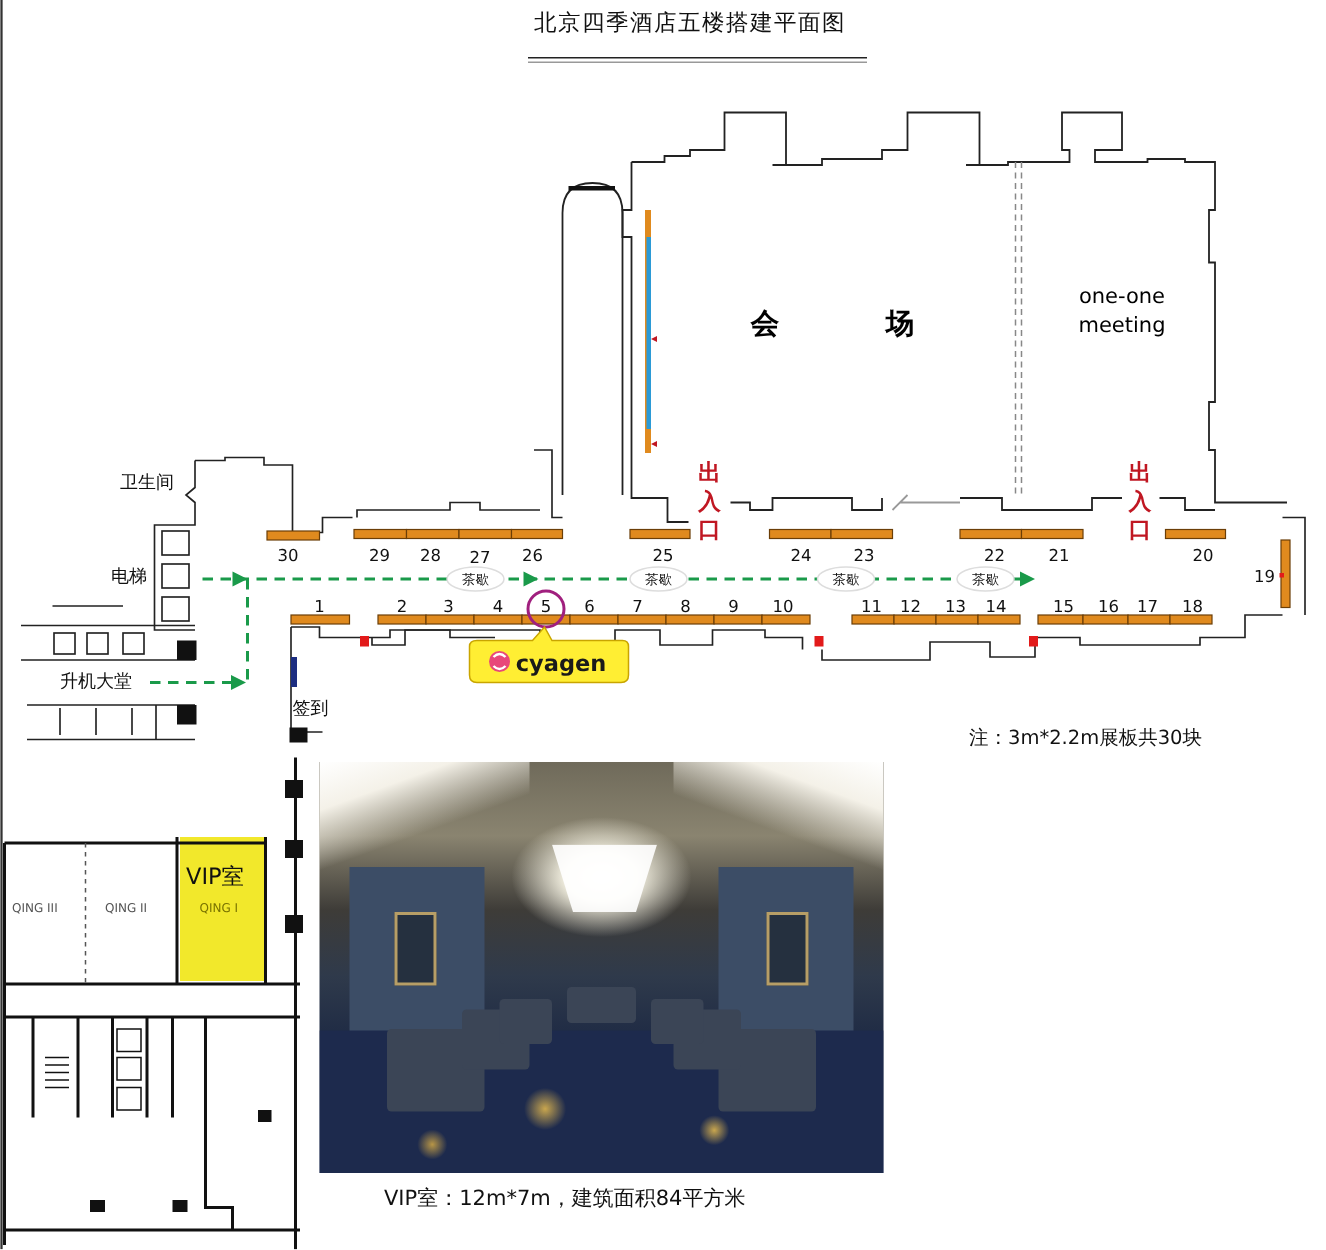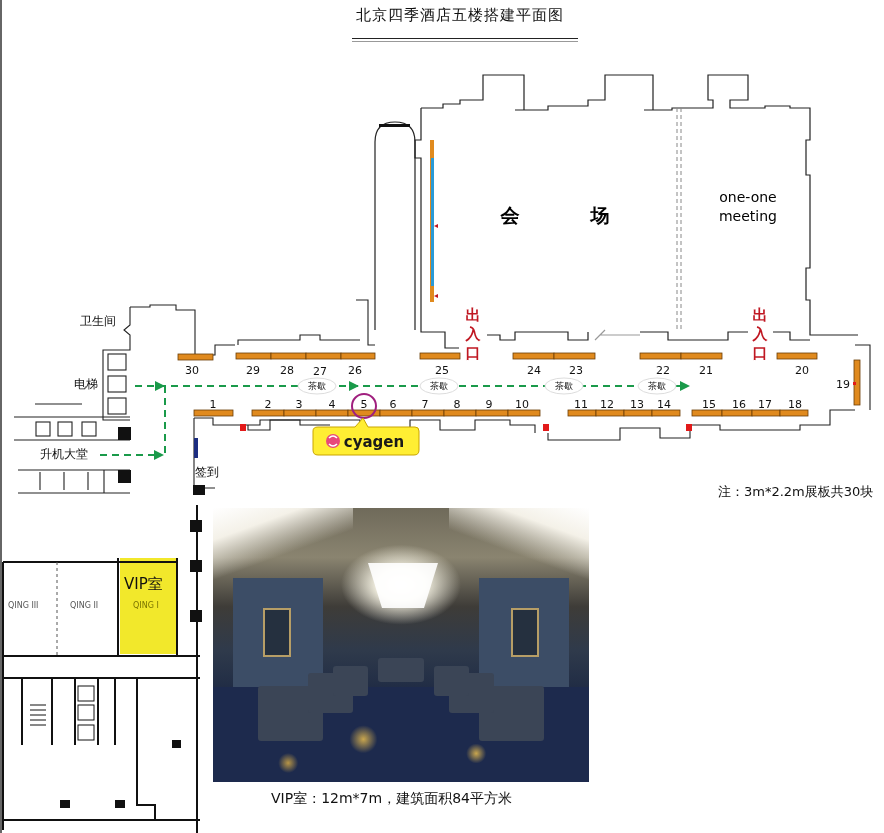--- a/index.html
+++ b/index.html
@@ -6,22 +6,22 @@
   body{width:884px;height:833px;position:relative;overflow:hidden;font-family:"DejaVu Sans","Liberation Sans",sans-serif;color:#111;}
   .abs{position:absolute;}
   #title{left:356px;top:6px;font-size:15px;letter-spacing:1px;white-space:nowrap;}
   #title-rule1{left:352px;top:38px;width:226px;height:1px;background:#222;}
   #title-rule2{left:352px;top:41px;width:226px;height:1px;background:#999;}
   svg#plan{position:absolute;left:0;top:0;}
   .booth-num{font-size:11px;fill:#111;text-anchor:middle;font-family:"DejaVu Sans",sans-serif;}
   .lbl{font-size:12px;fill:#111;font-family:"DejaVu Sans",sans-serif;}
   .tea{font-size:9px;fill:#111;text-anchor:middle;font-family:"DejaVu Sans",sans-serif;}
   .exit{font-size:15px;fill:#c01722;font-weight:bold;text-anchor:middle;font-family:"DejaVu Sans",sans-serif;}
-  #note{left:718px;top:483px;font-size:13px;white-space:nowrap;}
-  #vip-caption{left:271px;top:790px;font-size:14px;white-space:nowrap;}
+  #note{left:646px;top:483px;font-size:13px;white-space:nowrap;}
+  #vip-caption{left:256px;top:790px;font-size:14px;white-space:nowrap;}
   #photo{left:213px;top:508px;width:376px;height:274px;overflow:hidden;
     background:
       radial-gradient(ellipse 60px 40px at 50% 28%, #fff 0%, #f2efe0 40%, rgba(255,255,255,0) 100%),
       linear-gradient(180deg,#6f6a5a 0%,#8a8470 18%,#3e3c38 36%,#2f3a4b 52%,#1e2a44 68%,#27365a 100%);}
   #photo .wall-l{position:absolute;left:20px;top:70px;width:90px;height:140px;background:#3c4d66;}
   #photo .wall-r{position:absolute;right:20px;top:70px;width:90px;height:140px;background:#3c4d66;}
   #photo .mirror-l{position:absolute;left:50px;top:100px;width:24px;height:45px;border:2px solid #b79e66;background:#25303f;}
   #photo .mirror-r{position:absolute;right:50px;top:100px;width:24px;height:45px;border:2px solid #b79e66;background:#25303f;}
   #photo .sofa{position:absolute;background:#3b4556;border-radius:3px;}
   #photo .carpet{position:absolute;left:0;bottom:0;width:100%;height:95px;

